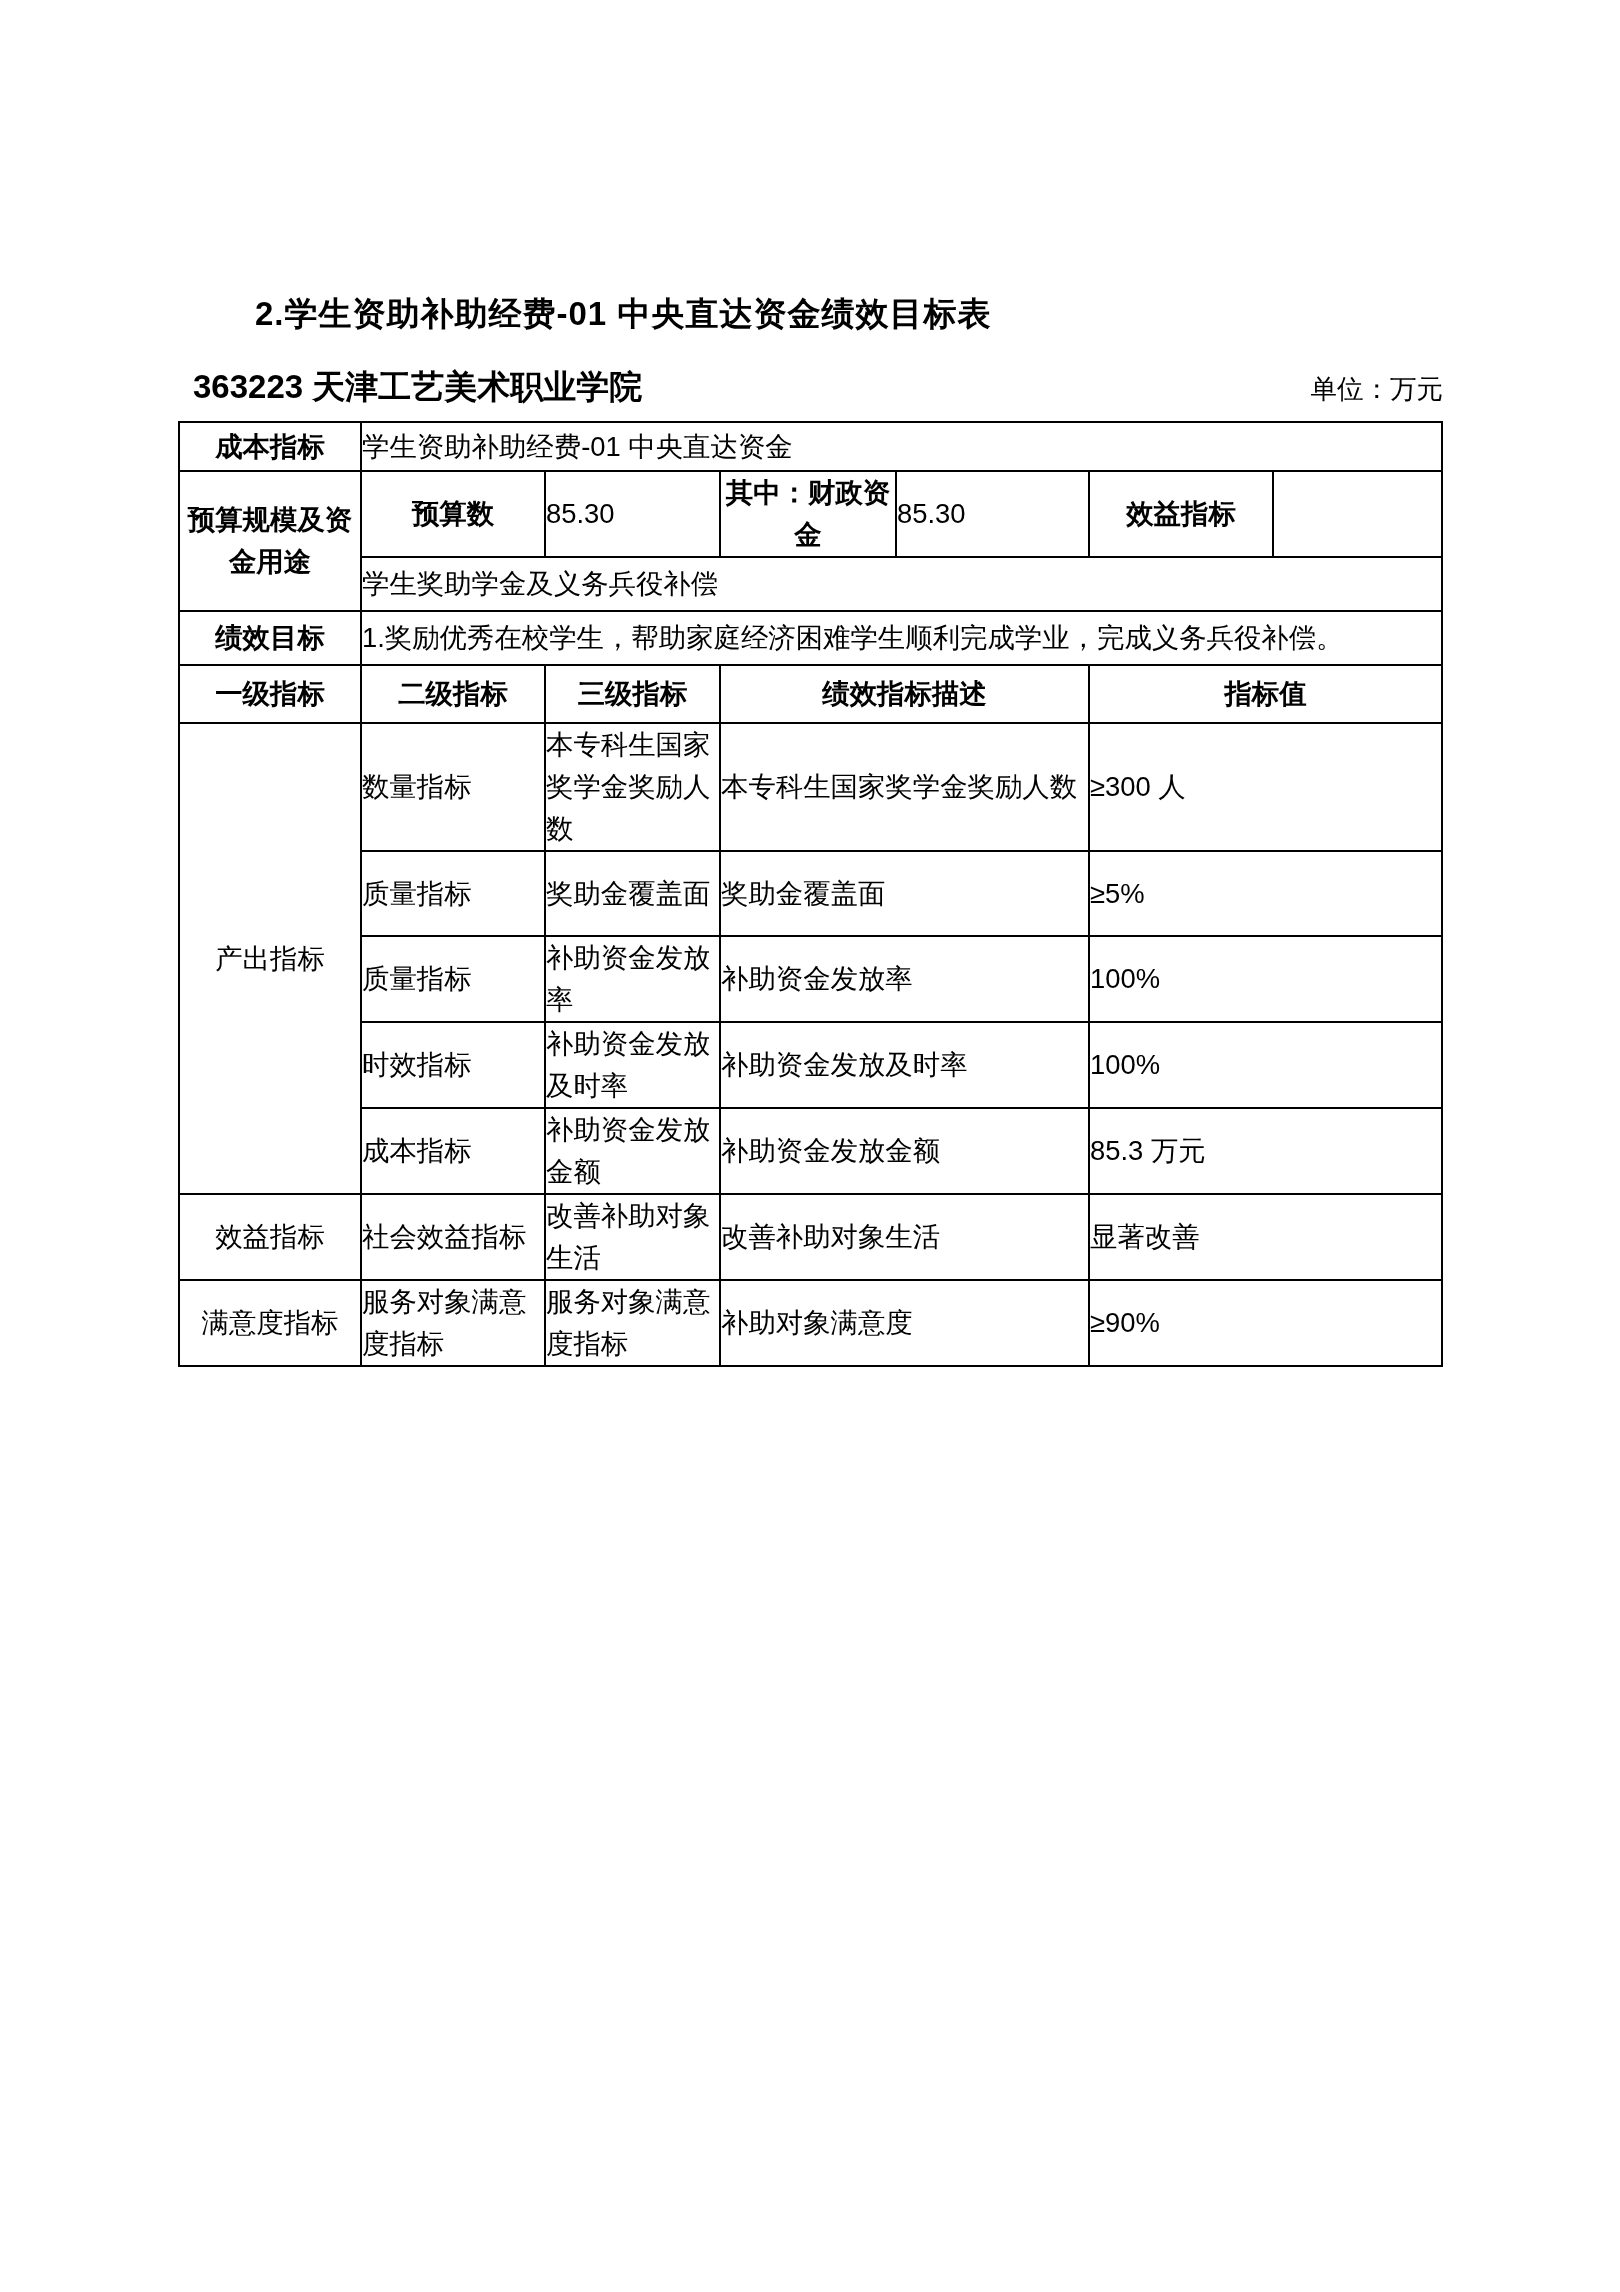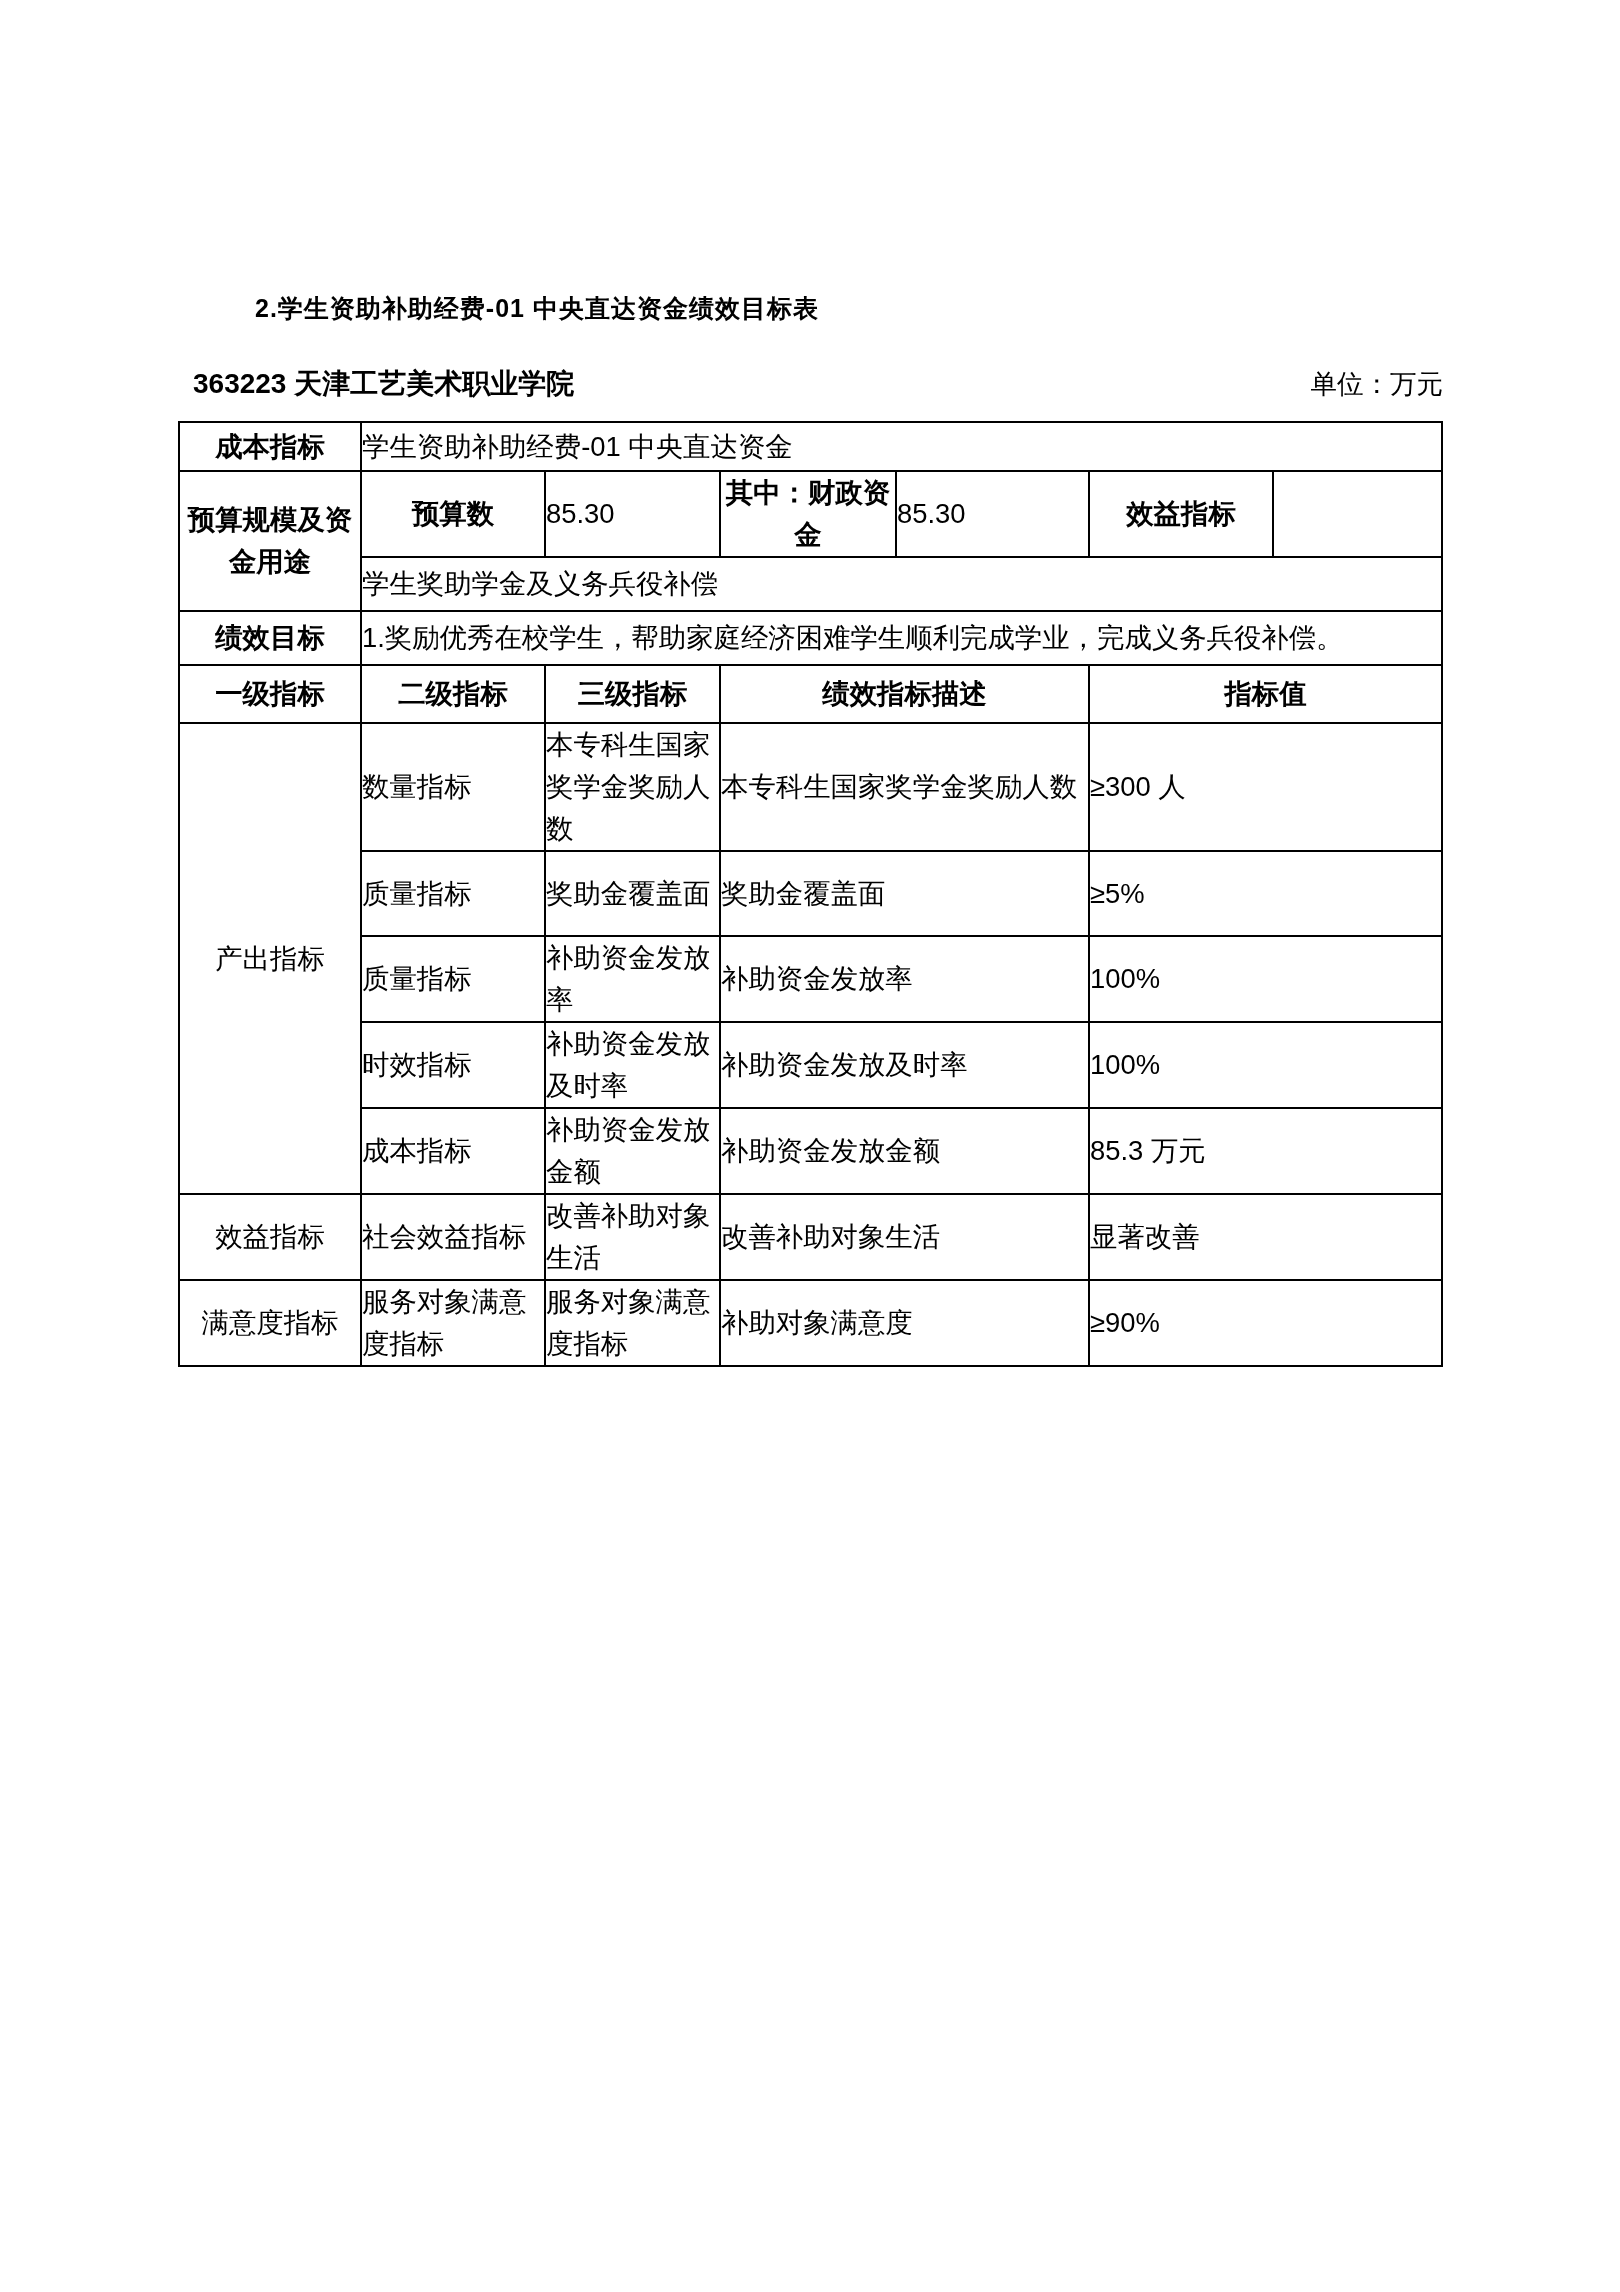--- a/index.html
+++ b/index.html
@@ -13,36 +13,36 @@
     height: 2293px;
     background: #ffffff;
     color: #000000;
     font-family: "Liberation Sans", "DejaVu Sans", sans-serif;
     overflow: hidden;
   }
   .doc-title {
     position: absolute;
     left: 255px;
     top: 292px;
-    font-size: 25px;
+    font-size: 33px;
     font-weight: 700;
     letter-spacing: 1px;
     white-space: nowrap;
   }
   .org-row {
     position: absolute;
     left: 193px;
     top: 365px;
     width: 1250px;
     display: flex;
     justify-content: space-between;
     align-items: baseline;
   }
   .org-left {
-    font-size: 28px;
+    font-size: 33px;
     font-weight: 700;
     white-space: nowrap;
   }
   .org-right {
     font-size: 26.5px;
     font-weight: 400;
     white-space: nowrap;
   }
   table.main {
     position: absolute;

